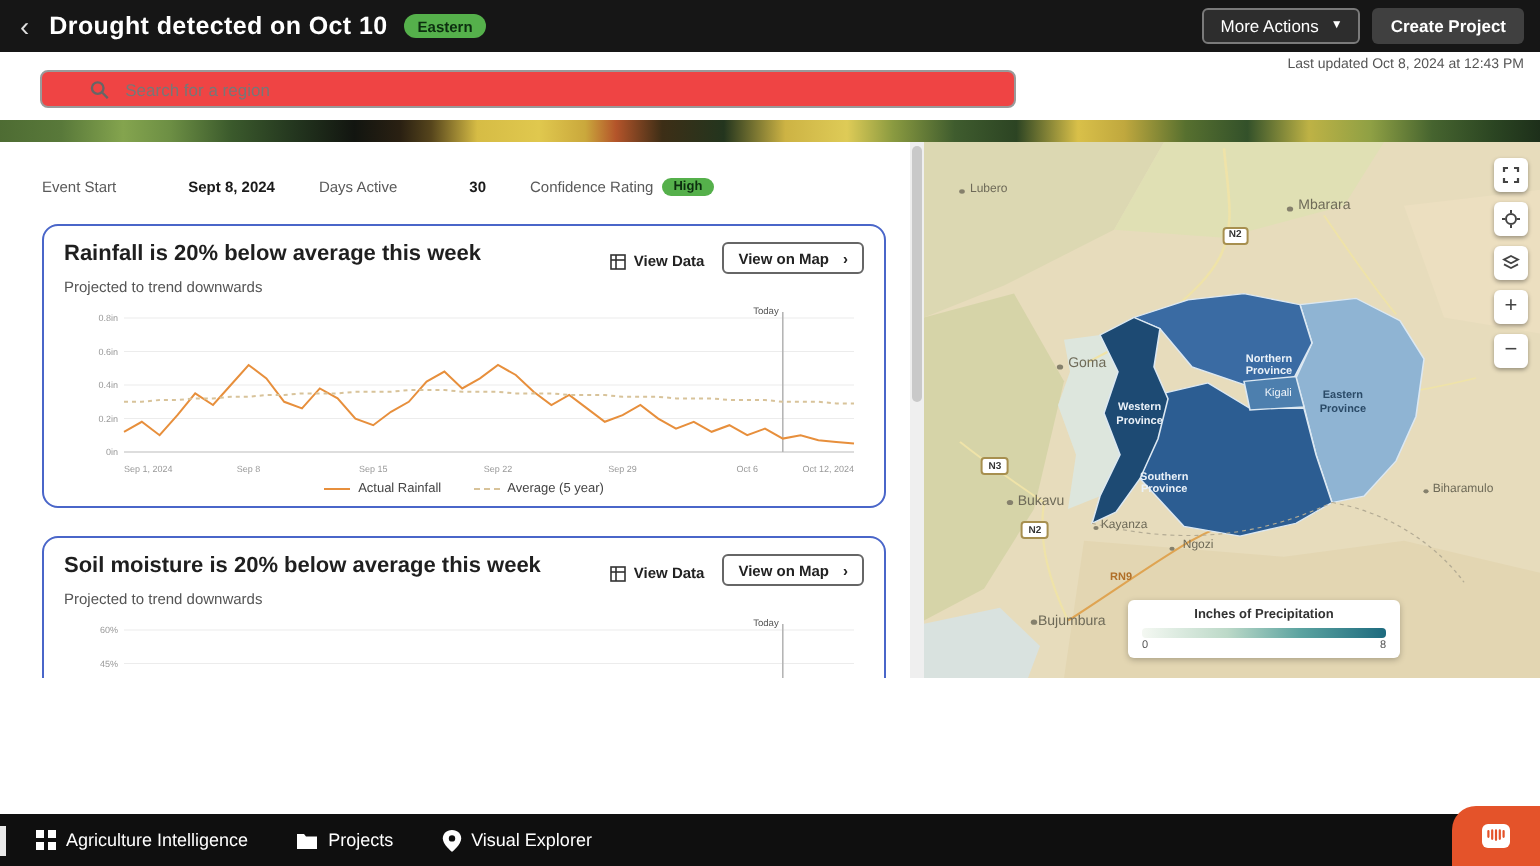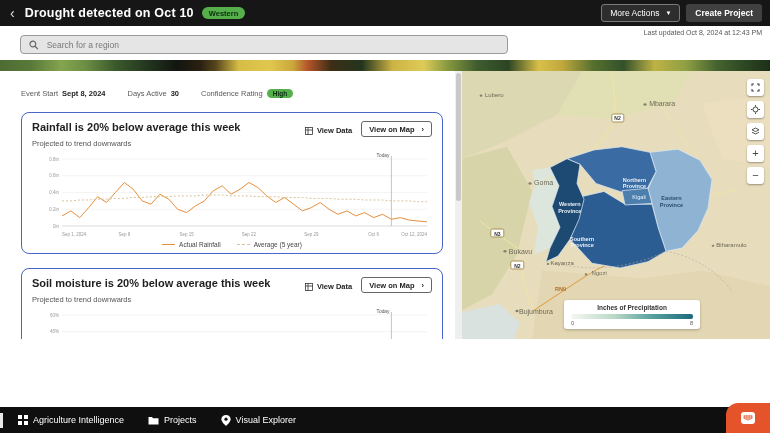--- a/index.html
+++ b/index.html
@@ -12,39 +12,39 @@
   .back-btn { background:none; border:none; color:#e0e0e0; font-size:14px; line-height:1; padding:0 2px; cursor:pointer; }
   .page-title { margin:0; font-size:12.5px; font-weight:700; color:#fff; letter-spacing:.2px; }
   .badge-active { background:#55b04b; color:#0c2e0f; font-size:7.5px; font-weight:700; padding:1.5px 7px; border-radius:8px; }
   .topbar-right { margin-left:auto; display:flex; align-items:center; gap:6px; }
   .btn-more { display:flex; align-items:center; gap:6px; background:#2d2d2d; color:#fff; border:1px solid #7a7a7a; border-radius:3px; font-size:8.5px; padding:3px 8px; cursor:pointer; }
   .btn-more .caret { font-size:6px; }
   .btn-create { background:#404040; color:#fff; border:none; border-radius:3px; font-size:8.5px; font-weight:600; padding:4px 9px; cursor:pointer; }
 
   
   .subheader { position:relative; height:34px; background:#fff; }
-  .searchbox { position:absolute; left:20px; top:9px; width:488px; height:19px; border:1px solid #9a9a9a; border-radius:4px; background:#e5e5e5; display:flex; align-items:center; gap:6px; padding:0 8px; }
+  .searchbox { position:absolute; left:20px; top:9px; width:488px; height:19px; border:1px solid #9a9a9a; border-radius:4px; background:#ef4444; display:flex; align-items:center; gap:6px; padding:0 24px; }
   .searchbox input { border:none; outline:none; background:transparent; font-size:8.5px; color:#333; width:100%; font-family:"Liberation Sans",sans-serif; }
   .searchbox input::placeholder { color:#777; }
   .last-updated { position:absolute; top:3px; right:8px; font-size:7px; color:#555; }
 
   
   .strip { height:11px; width:100%;
     background:linear-gradient(90deg,#4e6c33 0%,#59793a 4%,#84a44e 8%,#6d8f44 11%,#3b5a2c 15%,#24371f 19%,#121510 23%,#2a2012 26%,#56451c 28%,#d6bc45 31%,#e0c84e 35%,#caa83c 38%,#b4542a 40%,#3d2e16 43%,#23351e 47%,#cdb344 51%,#decb57 55%,#8a9a40 58%,#3f5c2e 62%,#2c4423 66%,#d9c049 70%,#c0a83e 73%,#57702f 77%,#33512a 81%,#beb245 85%,#8fa044 89%,#46642f 93%,#2b4522 97%,#1d2f1a 100%); }
 
   
   .main { display:flex; height:268px; }
   .left-panel { width:455px; background:#fff; overflow:hidden; }
   .scrollbar { width:7px; background:#efefef; }
   .scrollbar .thumb { width:5px; height:128px; background:#c9c9c9; border-radius:3px; margin:2px auto 0; }
 
   
   .meta-row { display:flex; gap:22px; margin:18px 0 0 21px; font-size:7.5px; color:#5a5a5a; align-items:center; }
   .meta { display:flex; gap:4px; align-items:center; }
-  .meta-value { color:#1b1b1b; font-weight:700; }
+  .meta-value { color:#1b1b1b; font-weight:700;margin-left:32px; }
   .pill-high { background:#55b04b; color:#0c2e0f; font-size:6.5px; font-weight:700; padding:1px 6px; border-radius:7px; }
 
   
   .card { margin:14px 12px 10px 21px; border:1.5px solid #4a66c9; border-radius:8px; padding:8px 10px 5px; background:#fff; }
   .card-head { display:flex; align-items:flex-start; }
   .card-title { margin:0; font-size:11px; font-weight:700; color:#1f1f1f; }
   .card-actions { margin-left:auto; display:flex; gap:7px; align-items:flex-end; }
   .btn-viewdata { display:flex; gap:4px; align-items:center; background:none; border:none; font-size:7.5px; font-weight:600; color:#222; cursor:pointer; padding:2px 2px; }
   .btn-viewmap { display:flex; gap:7px; align-items:center; background:#fff; border:1px solid #666; border-radius:3px; font-size:7.5px; font-weight:600; color:#222; padding:2.5px 7px; cursor:pointer; }
   .card-sub { margin:2px 0 2px; font-size:7.5px; color:#555; }
@@ -87,21 +87,21 @@
   .chat-launcher { position:absolute; right:0; bottom:0; width:44px; height:30px; background:#e4532a; border-radius:12px 0 0 0; display:flex; align-items:center; justify-content:center; cursor:pointer; }
 </style>
 </head>
 <body>
 
 <div class="page">
 
   <header class="topbar">
     <button class="back-btn">‹</button>
     <h1 class="page-title">Drought detected on Oct 10</h1>
-    <span class="badge-active">Western</span>
+    <span class="badge-active">Eastern</span>
     <div class="topbar-right">
       <button class="btn-more">
         <span>More Actions</span>
         <span class="caret">▼</span>
       </button>
       <button class="btn-create">Create Project</button>
     </div>
   </header>
 
   <div class="subheader">

